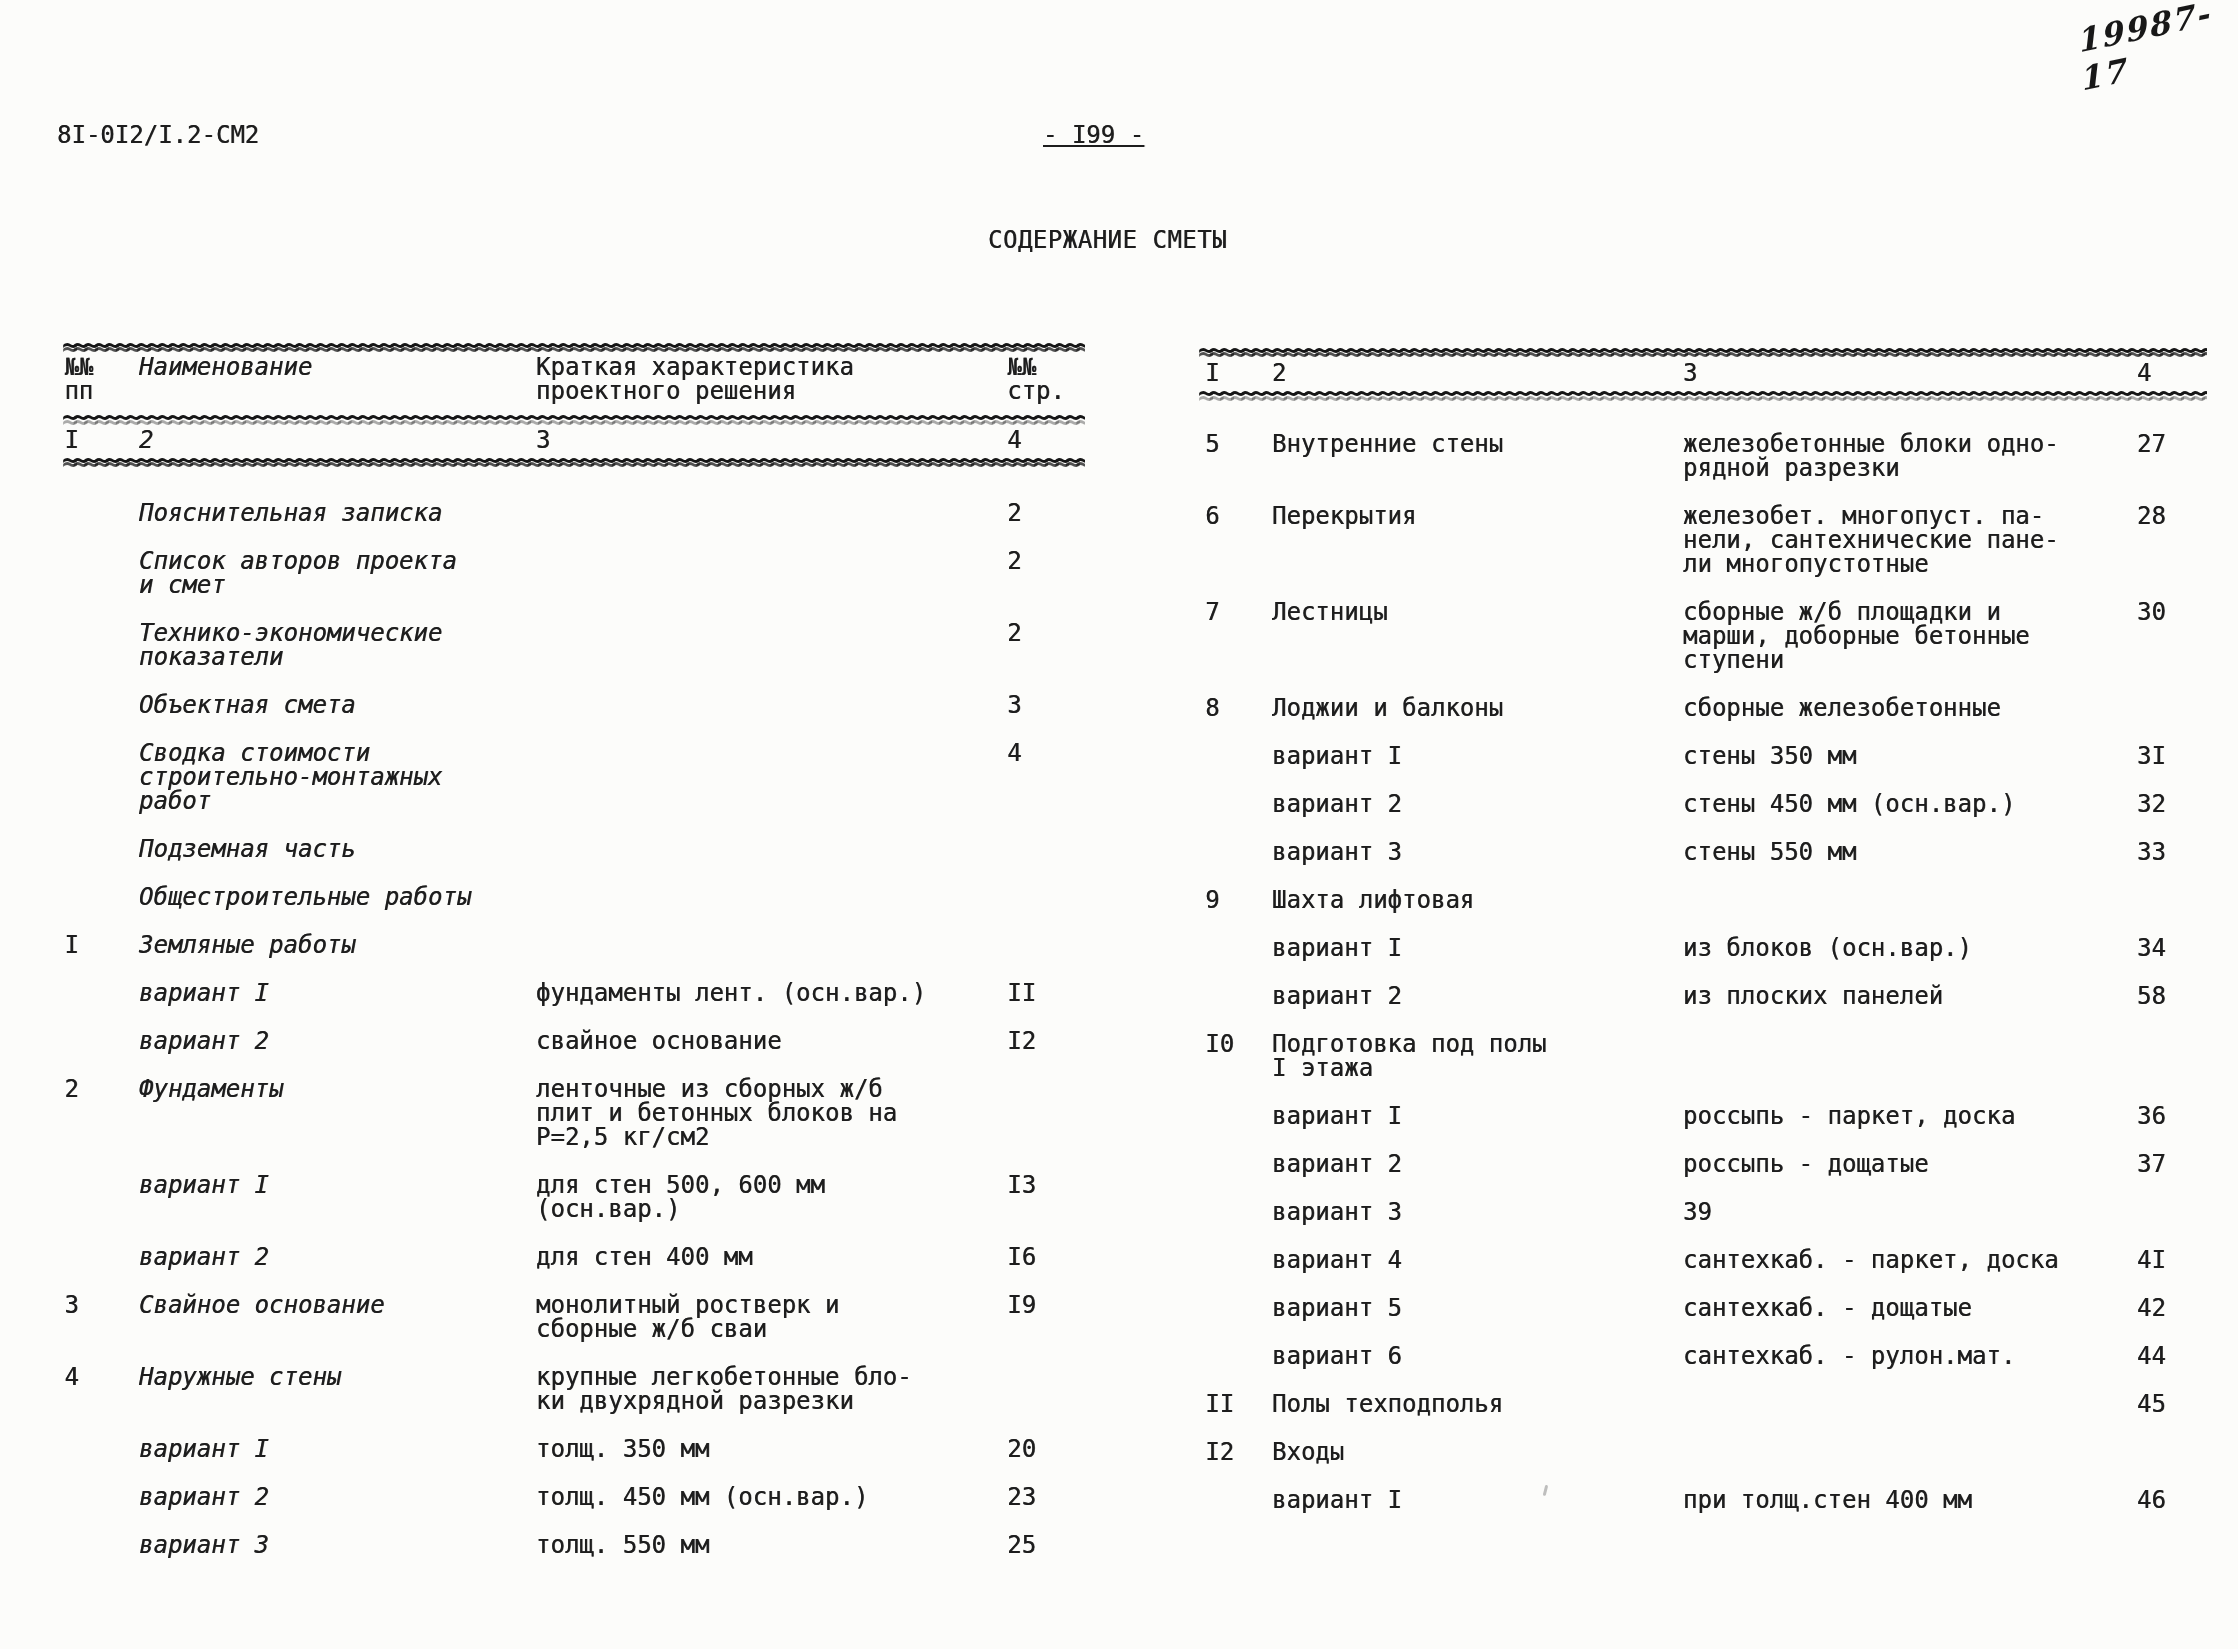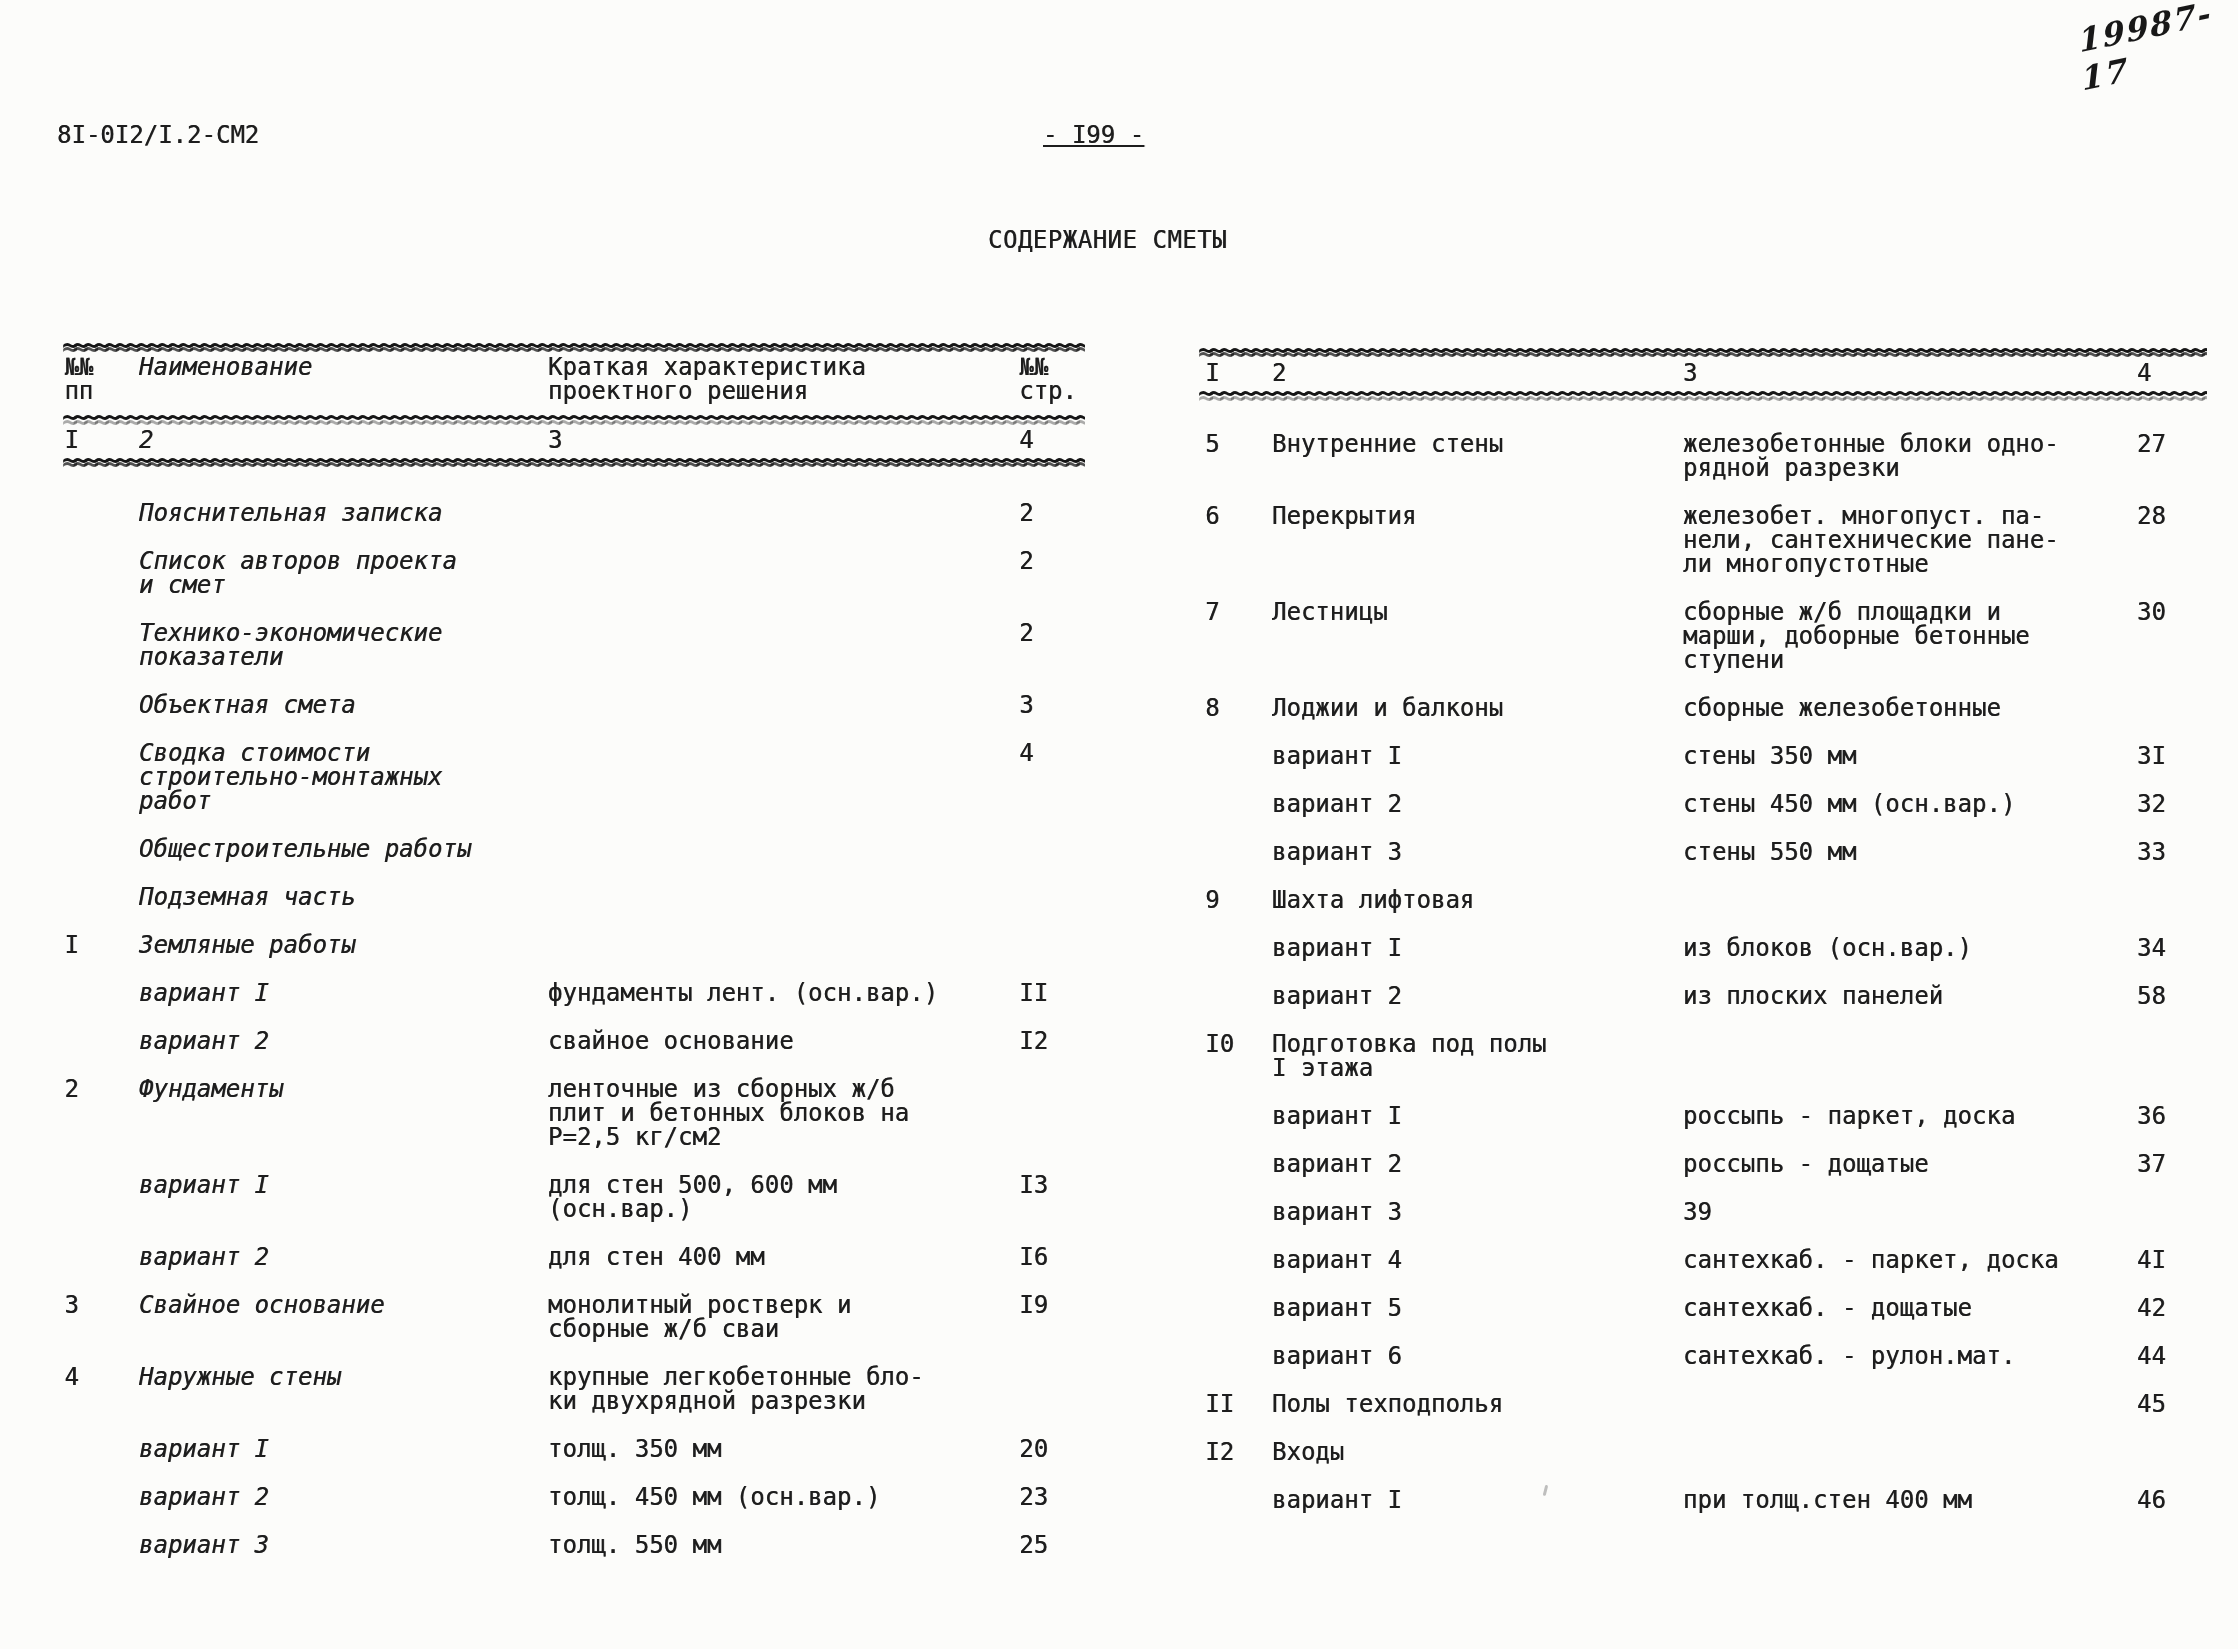--- a/index.html
+++ b/index.html
@@ -49,21 +49,21 @@
 
   .thead { padding: 1.9px 0 5.7px 0; }
 
   .trow { display: flex; align-items: flex-start; margin-bottom: 24px; }
   .thead .trow, .index-row { margin-bottom: 0; }
   .index-row { padding: 2.9px 0 0 0; height: 27px; box-sizing: border-box; }
 
   .cell { box-sizing: border-box; flex: 0 0 auto; }
   #left-table  .c-num  { width: 77px; padding-left: 2.4px; }
   #left-table  .c-name { width: 397px; font-style: italic; }
-  #left-table  .c-desc { width: 464px; margin-left: 12px; }
+  #left-table  .c-desc { width: 464px; }
   #left-table  .c-page { width: 84px; padding-left: 7.2px; }
   #right-table .c-num  { width: 74px; padding-left: 7.2px; }
   #right-table .c-name { width: 411px; }
   #right-table .c-desc { width: 454px; }
   #right-table .c-page { width: 69px; }
 
   #left-table  .rows { padding-top: 33px; }
   #right-table .rows { padding-top: 30px; }
 
   .artifact {
@@ -169,29 +169,29 @@
           <div class="line">работ</div>
         </div>
         <div class="cell c-desc"></div>
         <div class="cell c-page">
           <div class="line">4</div>
         </div>
       </div>
       <div class="trow">
         <div class="cell c-num"></div>
         <div class="cell c-name">
+          <div class="line">Подземная часть</div>
+        </div>
+        <div class="cell c-desc"></div>
+        <div class="cell c-page"></div>
+      </div>
+      <div class="trow">
+        <div class="cell c-num"></div>
+        <div class="cell c-name">
           <div class="line">Общестроительные работы</div>
-        </div>
-        <div class="cell c-desc"></div>
-        <div class="cell c-page"></div>
-      </div>
-      <div class="trow">
-        <div class="cell c-num"></div>
-        <div class="cell c-name">
-          <div class="line">Подземная часть</div>
         </div>
         <div class="cell c-desc"></div>
         <div class="cell c-page"></div>
       </div>
       <div class="trow">
         <div class="cell c-num">
           <div class="line">I</div>
         </div>
         <div class="cell c-name">
           <div class="line">Земляные работы</div>

